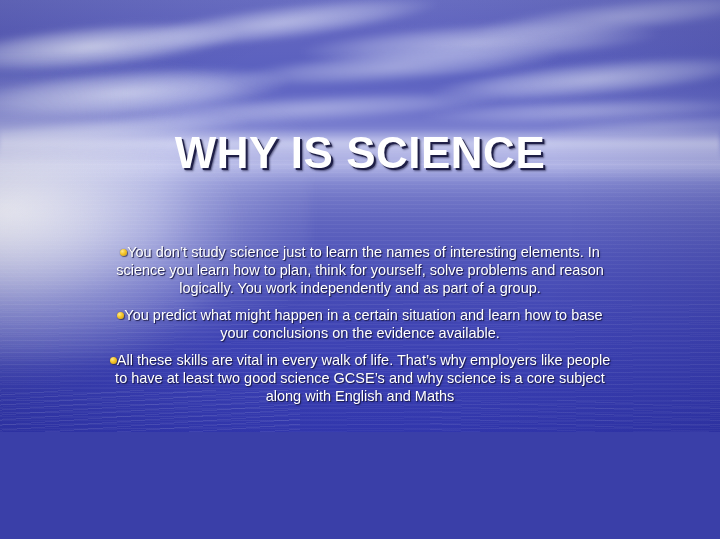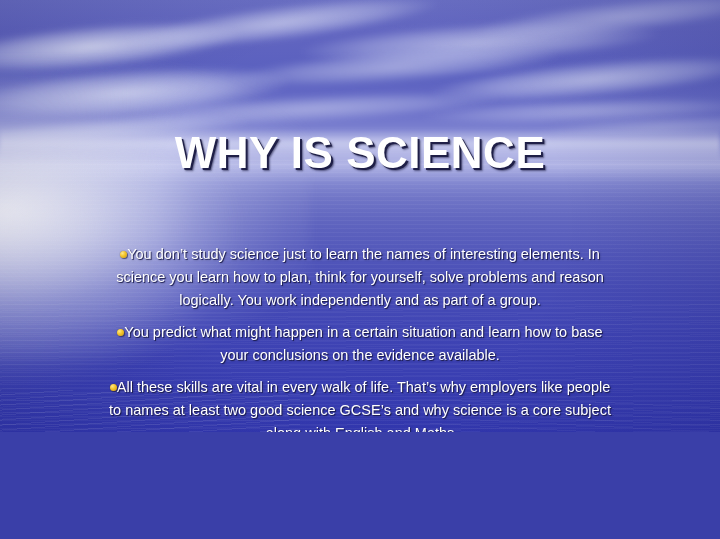--- a/index.html
+++ b/index.html
@@ -151,21 +151,21 @@
   .body-block{
     position:absolute;
     left:108px;top:243px;width:504px;
   }
 
   .bullet-para{
     position:relative;
     text-align:center;
     color:#ffffff;
     font-size:14.5px;
-    line-height:23px;
+    line-height:18px;
     text-shadow:
       1px 1px 0 rgba(25,25,70,0.75),
       1px 1px 2px rgba(15,15,55,0.5);
     margin:0 0 0 0;
   }
   .bullet-para + .bullet-para{margin-top:9px;}
 
   .bullet-dot{
     display:inline-block;
     width:7px;height:7px;
@@ -218,18 +218,18 @@
 
       <p class="bullet-para">
         <span class="bullet-dot"></span><span>You don’t study science just to learn the names of interesting elements. In science you learn how to plan, think for yourself, solve problems and reason logically. You work independently and as part of a group.</span>
       </p>
 
       <p class="bullet-para">
         <span class="bullet-dot"></span><span>You predict what might happen in a certain situation and learn how to base your conclusions on the evidence available.</span>
       </p>
 
       <p class="bullet-para">
-        <span class="bullet-dot"></span><span>All these skills are vital in every walk of life. That’s why employers like people to names at least two good science GCSE’s and why science is a core subject along with English and Maths</span>
+        <span class="bullet-dot"></span><span>All these skills are vital in every walk of life. That’s why employers like people to have at least two good science GCSE’s and why science is a core subject along with English and Maths</span>
       </p>
 
     </div>
   </div>
 </div>
 
 </body></html>

